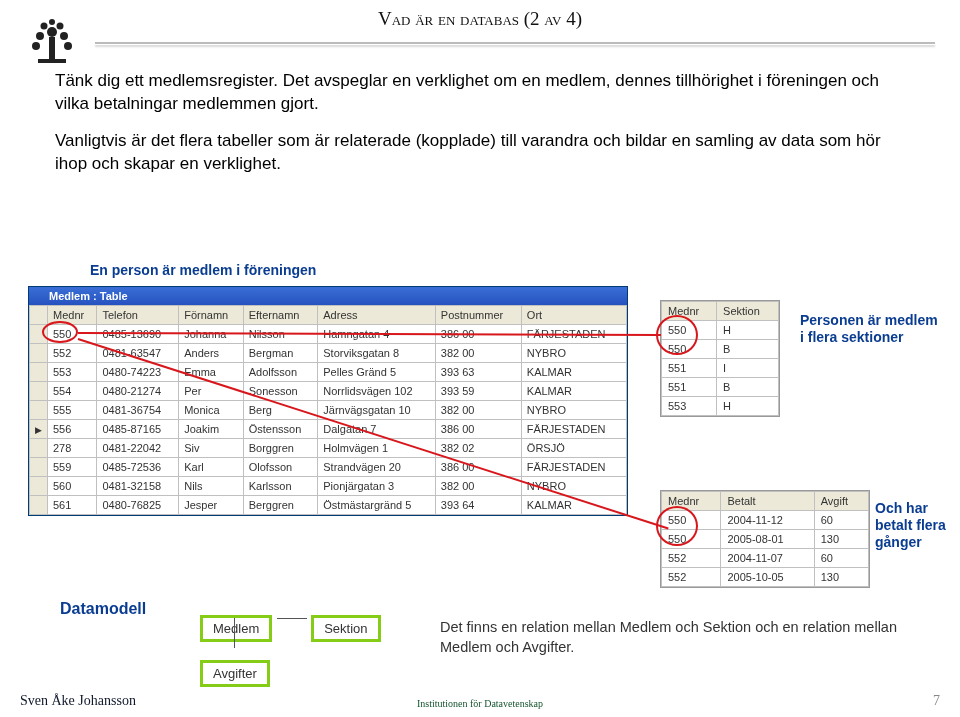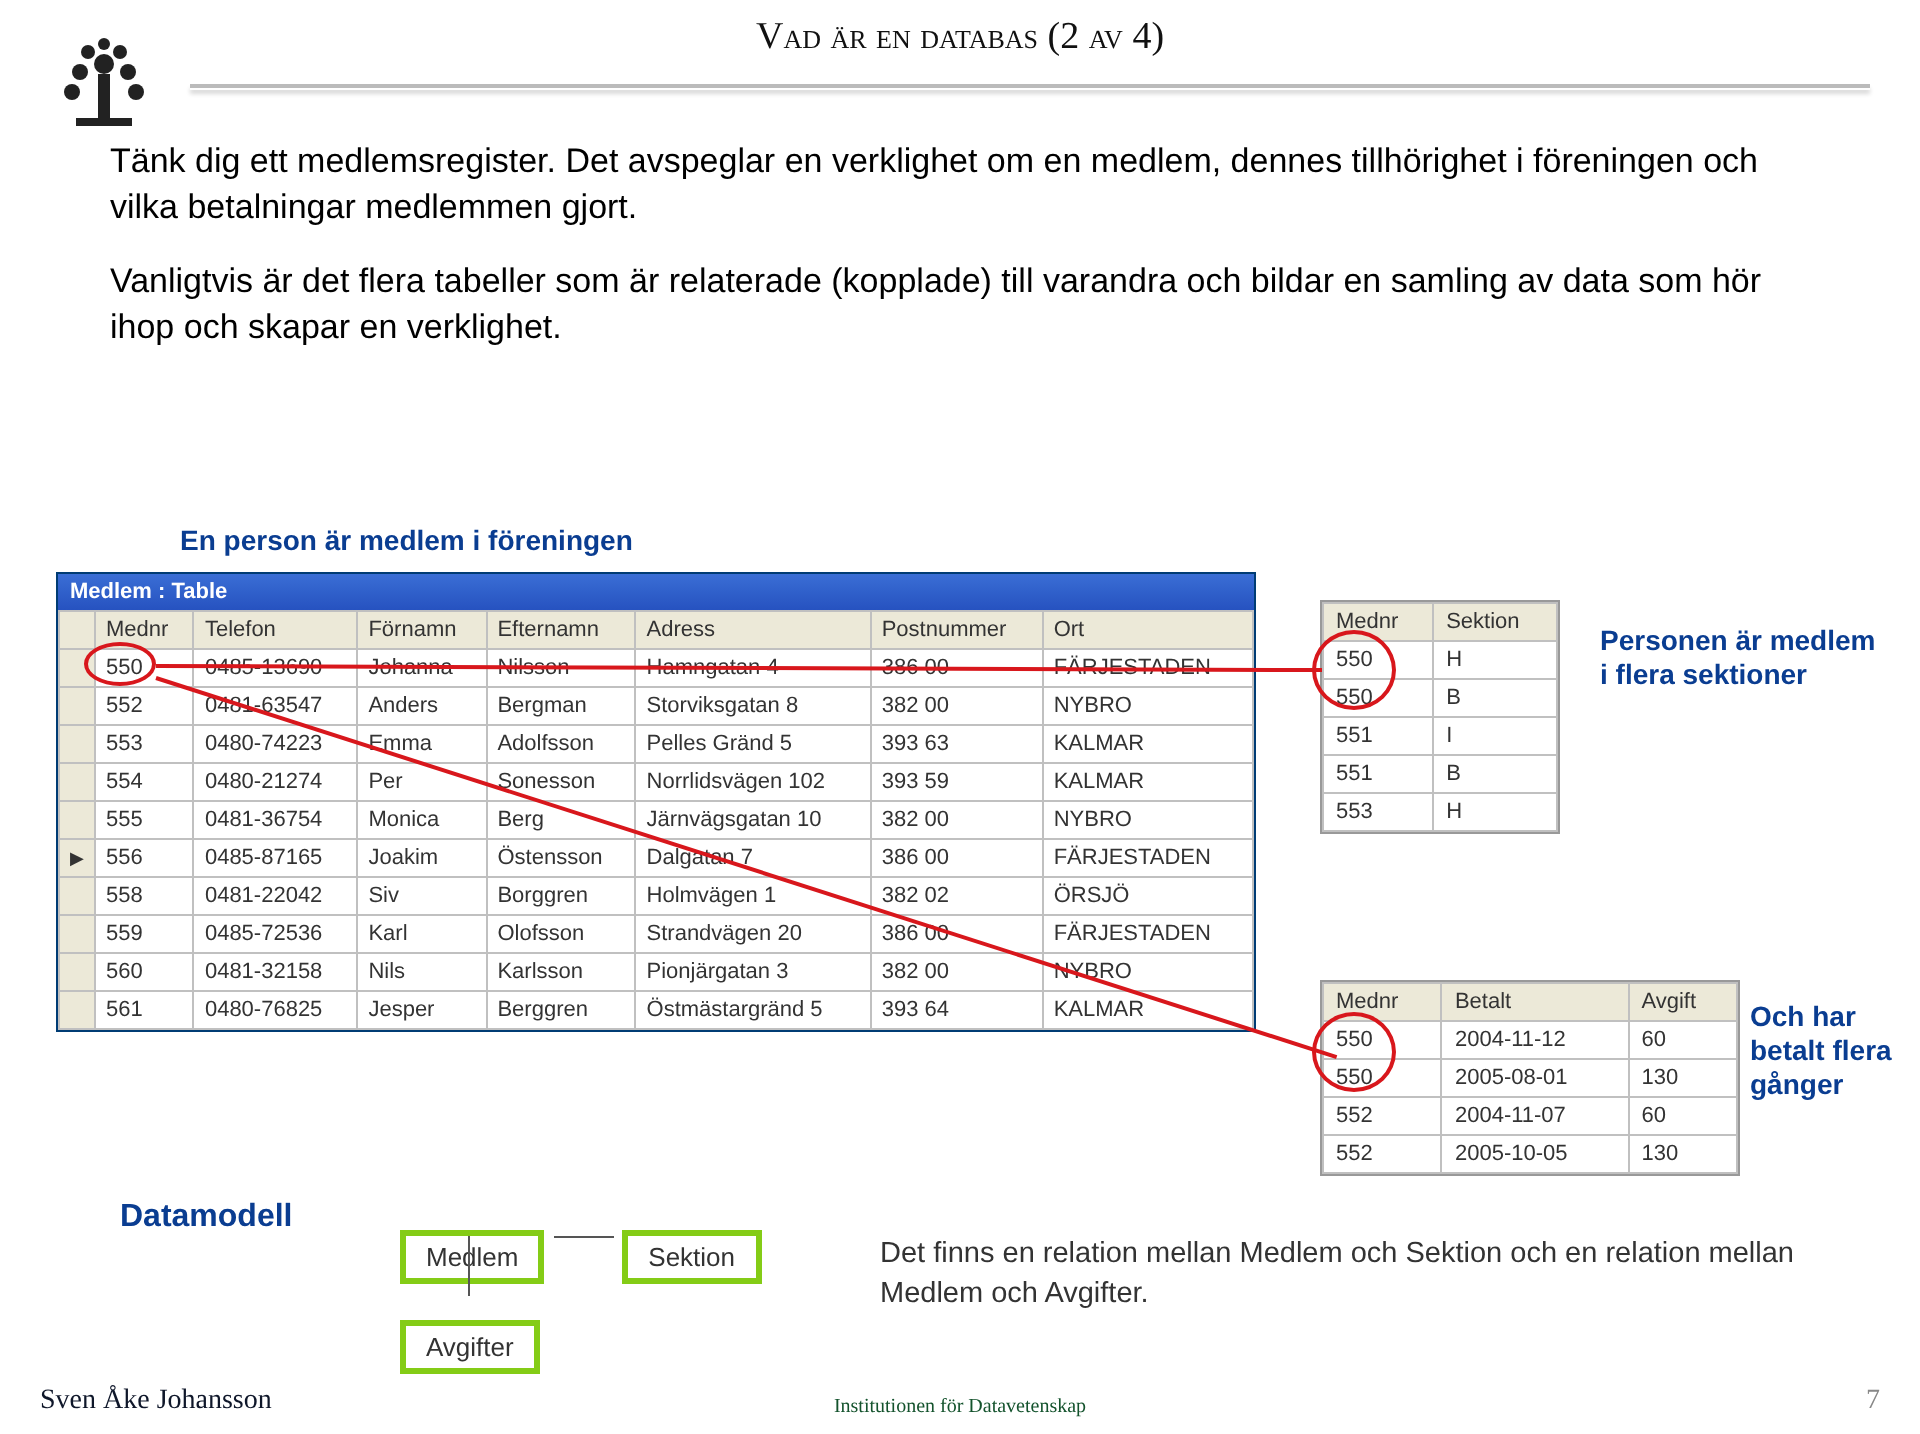--- a/index.html
+++ b/index.html
@@ -67,21 +67,21 @@
     width: 600px;
     background: #ece9d8;
     border: 1px solid #003c74;
     font-size: 11px;
   }
   .win-title {
     background: linear-gradient(#3a6ed5, #2652c0);
     color: #fff;
     height: 18px;
     line-height: 18px;
-    padding-left: 6px;
+    padding-left: 20px;
     font-weight: bold;
     font-family: Tahoma, Arial, sans-serif;
   }
   table.gridtbl {
     border-collapse: collapse;
     width: 100%;
     background: #fff;
     font-family: Tahoma, Arial, sans-serif;
     font-size: 11px;
   }
@@ -323,21 +323,21 @@
           <td>556</td>
           <td>0485-87165</td>
           <td>Joakim</td>
           <td>Östensson</td>
           <td>Dalgatan 7</td>
           <td>386 00</td>
           <td>FÄRJESTADEN</td>
         </tr>
         <tr>
           <td class="rowhdr"></td>
-          <td>558</td>
+          <td>278</td>
           <td>0481-22042</td>
           <td>Siv</td>
           <td>Borggren</td>
           <td>Holmvägen 1</td>
           <td>382 02</td>
           <td>ÖRSJÖ</td>
         </tr>
         <tr>
           <td class="rowhdr"></td>
           <td>559</td>

